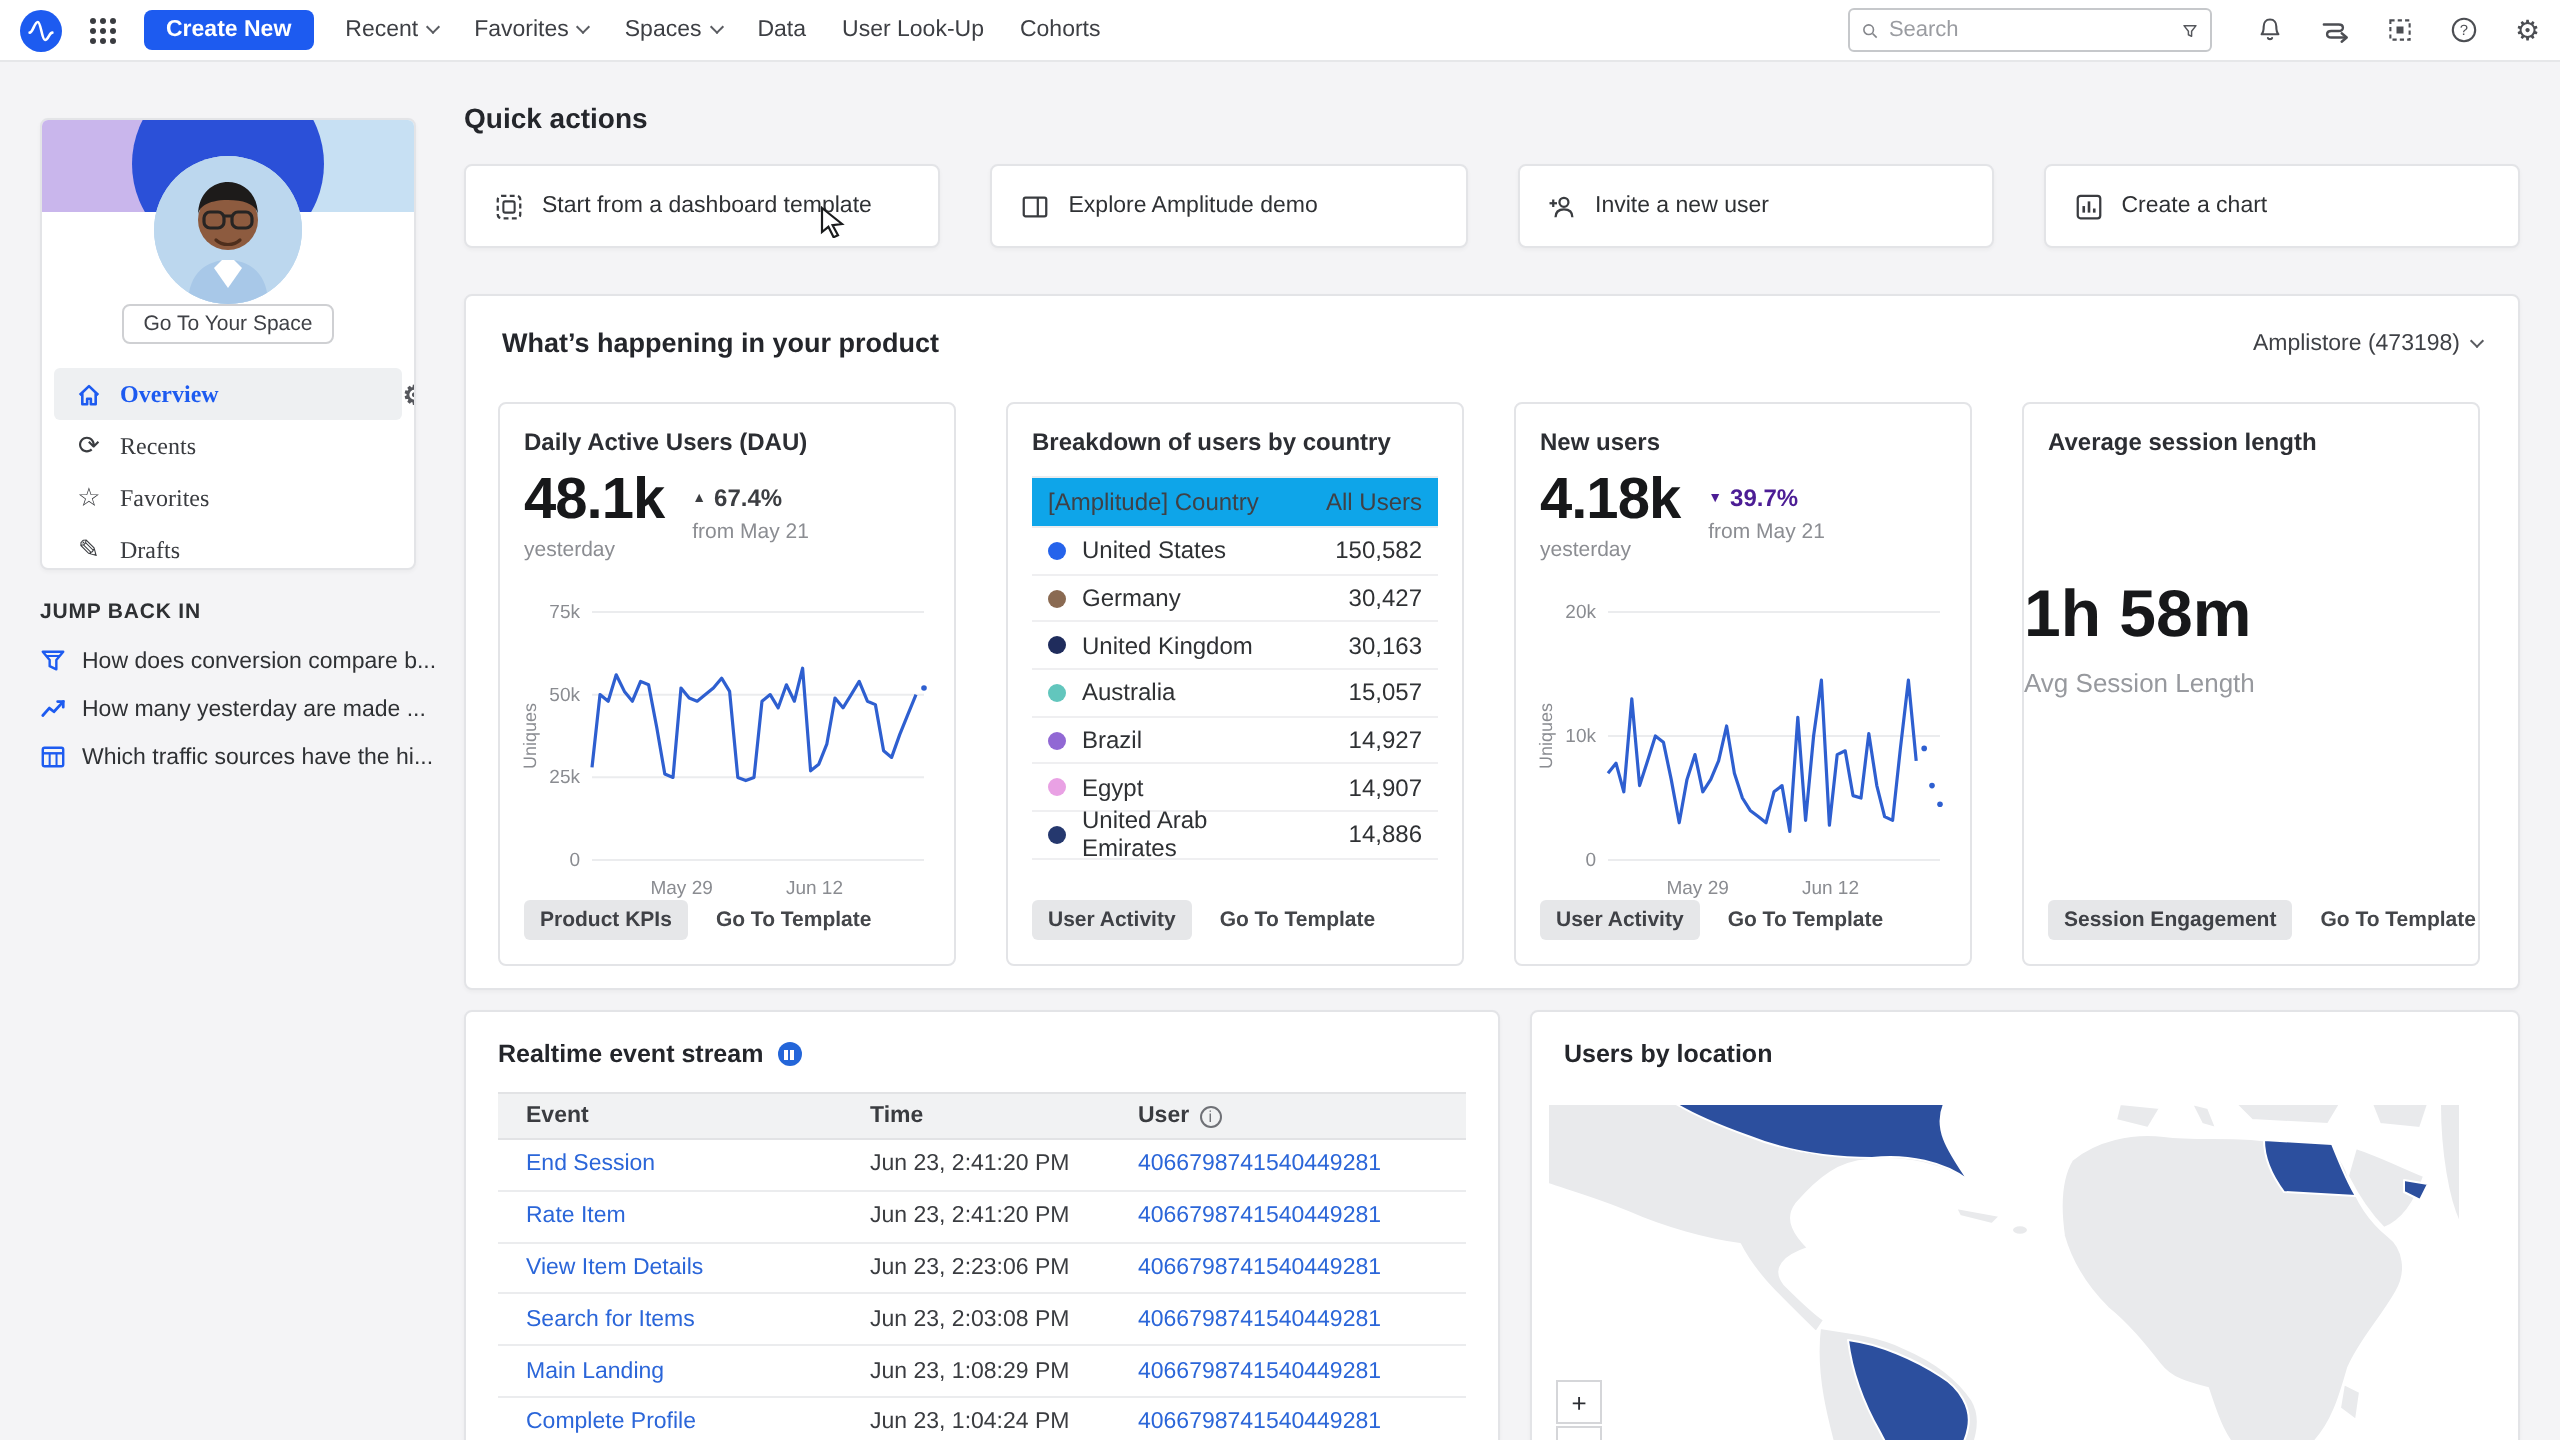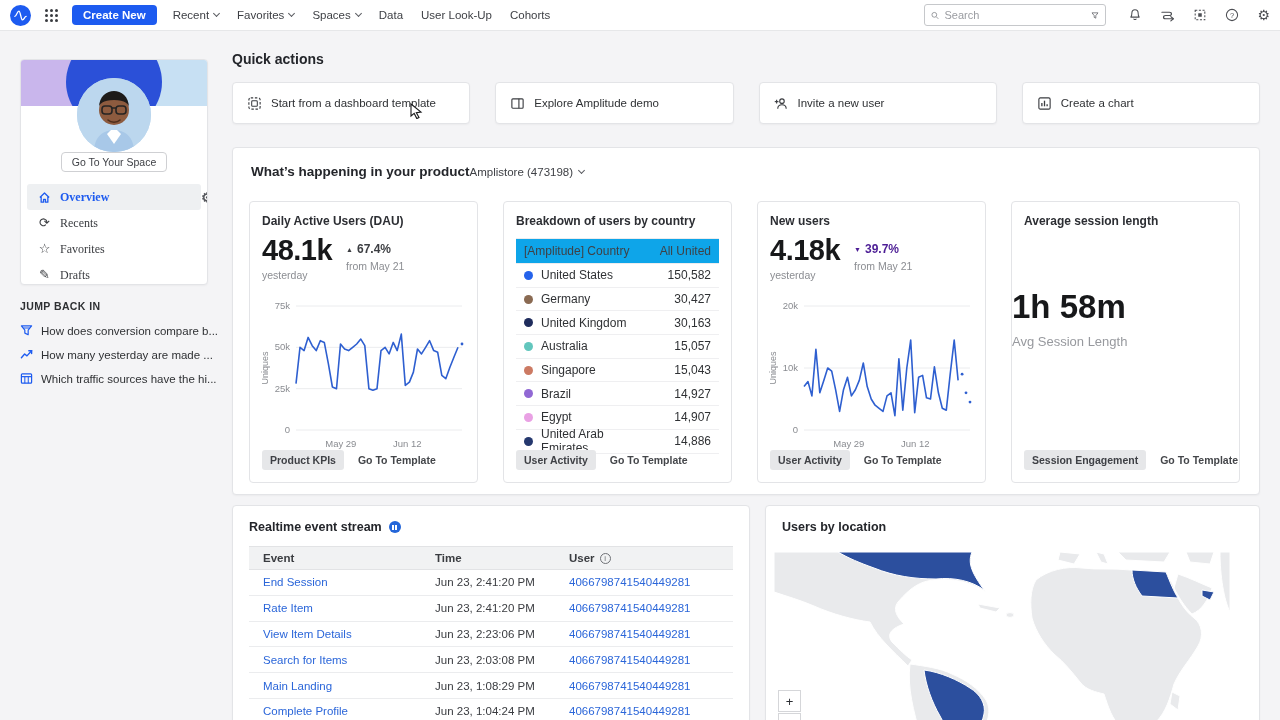--- a/index.html
+++ b/index.html
@@ -52,21 +52,21 @@
   
   .qa-title { position:absolute; left:232px; top:51px; font-size:14px; font-weight:700; color:#24262b; }
   .qa-row { position:absolute; left:232px; top:82px; width:1028px; display:flex; gap:25px; }
   .qa-card { flex:1; height:42px; display:flex; align-items:center; gap:9px; padding:0 14px;
              font-size:11.5px; color:#2f3134; cursor:pointer; }
   .qa-card .qi { display:flex; color:#3a3c40; }
   .cursor-glyph { position:absolute; left:410px; top:103px; z-index:60; pointer-events:none; }
 
   
   .panel { position:absolute; left:232px; top:147px; width:1028px; height:348px; }
-  .panel-head { display:flex; align-items:center; padding:16px 18px 0 18px; }
+  .panel-head { display:flex; align-items:center; justify-content:space-between; padding:16px 18px 0 18px; }
   .panel-title { font-size:13.5px; font-weight:700; color:#24262b; }
   .project-sel { font-size:11.5px; color:#3f4146; display:flex; align-items:center; gap:6px; cursor:pointer; }
   .panel-cards { position:absolute; left:16px; top:53px; display:flex; gap:25px; }
   .ov-card { width:229px; height:282px; border:1px solid #e3e4e7; border-radius:4px; background:#fff; position:relative; padding:12px; }
   .ov-title { font-size:12px; font-weight:700; color:#2c2e33; }
   .metric-row { display:flex; align-items:flex-start; gap:14px; margin-top:8px; }
   .metric-val { font-size:29px; font-weight:700; color:#17181a; letter-spacing:-.5px; line-height:1; }
   .metric-cap { font-size:10.5px; color:#8b8d92; margin-top:4px; }
   .delta { font-size:12px; font-weight:700; margin-top:6px; display:flex; align-items:center; gap:4px; }
   .delta .caret { font-size:7px; }
@@ -370,21 +370,21 @@
         <span class="tag-chip">Product KPIs</span>
         <span class="tmpl-link">Go To Template</span>
       </div>
     </div>
 
     <div class="ov-card">
       <div class="ov-title">Breakdown of users by country</div>
       <div class="ct">
         <div class="ct-head">
           <span class="c1">[Amplitude] Country</span>
-          <span class="c2">All United</span>
+          <span class="c2">All Users</span>
         </div>
         <div class="ct-row">
             <span class="c1">
               <i class="dot" style="background: rgb(37, 99, 235);"></i>
               <span>United States</span>
             </span>
             <span class="c2">150,582</span>
           </div>
         <div class="ct-row">
             <span class="c1">
@@ -399,27 +399,20 @@
               <span>United Kingdom</span>
             </span>
             <span class="c2">30,163</span>
           </div>
         <div class="ct-row">
             <span class="c1">
               <i class="dot" style="background: rgb(98, 198, 189);"></i>
               <span>Australia</span>
             </span>
             <span class="c2">15,057</span>
-          </div>
-        <div class="ct-row">
-            <span class="c1">
-              <i class="dot" style="background: rgb(204, 122, 99);"></i>
-              <span>Singapore</span>
-            </span>
-            <span class="c2">15,043</span>
           </div>
         <div class="ct-row">
             <span class="c1">
               <i class="dot" style="background: rgb(145, 104, 212);"></i>
               <span>Brazil</span>
             </span>
             <span class="c2">14,927</span>
           </div>
         <div class="ct-row">
             <span class="c1">

